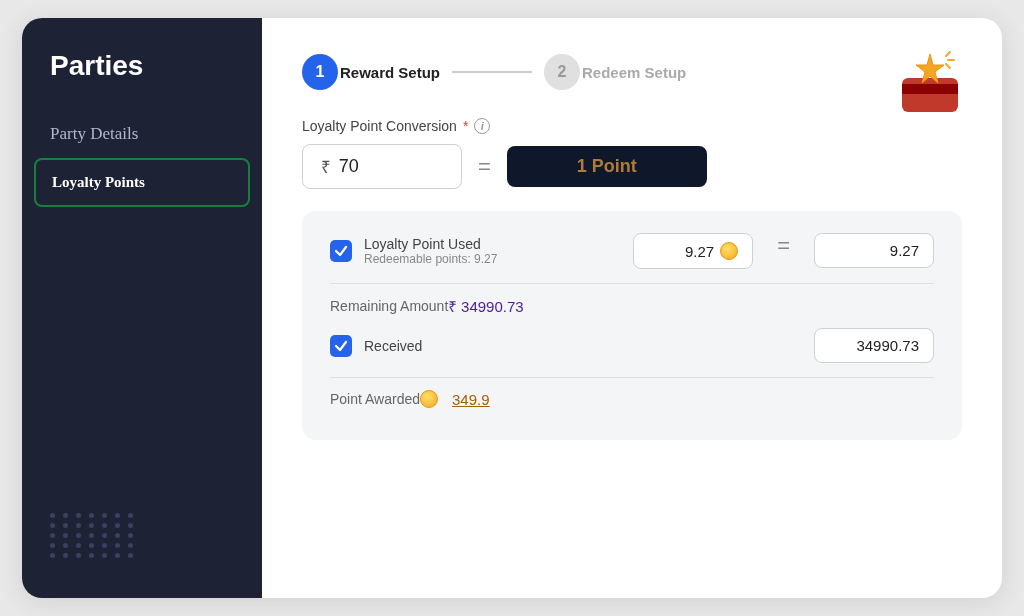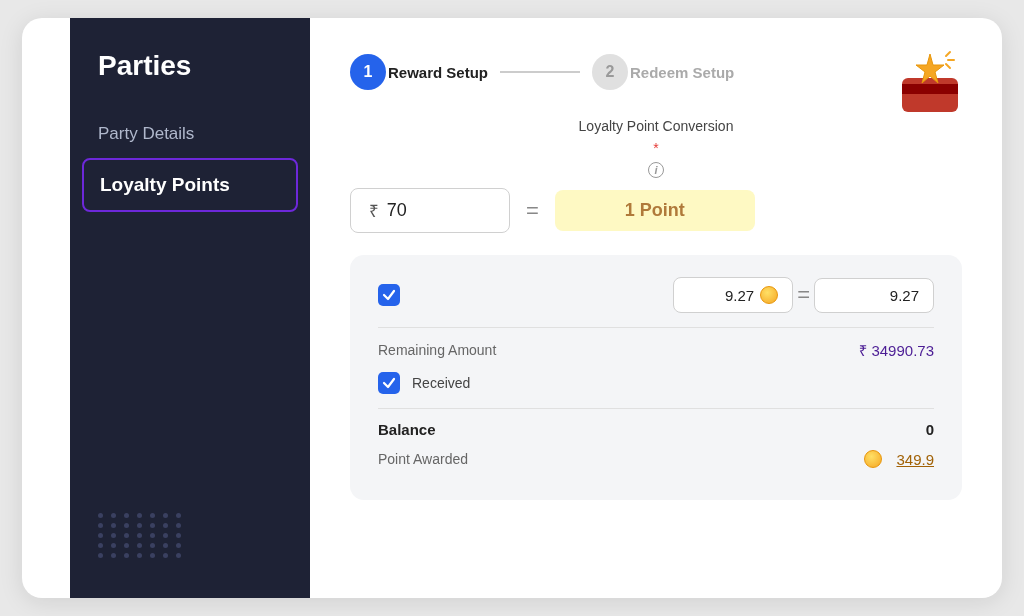--- a/index.html
+++ b/index.html
@@ -23,40 +23,40 @@
     }
     
     .sidebar {
       background: #1e2235;
       width: 240px;
       min-width: 240px;
       padding: 32px 0 32px 0;
       display: flex;
       flex-direction: column;
       position: relative;
-      margin-left: 48px;
     }
     .sidebar-title {
       color: #fff;
       font-size: 28px;
       font-weight: 700;
       padding: 0 28px 28px 28px;
     }
     .sidebar-item {
       padding: 14px 28px;
       color: #b0b8cc;
       font-size: 17px;
       font-weight: 500;
       cursor: pointer;
+      font-family: Liberation Serif, serif;
     }
     .sidebar-item.active {
       color: #fff;
-      font-size: 19px;
-      font-weight: 700;
-      border: 2px solid #6d28d9;
+      font-size: 15px;
+      font-weight: 700;
+      border: 2px solid #15803d;
       border-radius: 8px;
       margin: 0 12px;
       padding: 14px 16px;
       background: transparent;
     }
     .sidebar-dots {
       position: absolute;
       bottom: 40px;
       left: 28px;
       display: grid;
@@ -125,21 +125,20 @@
     }
     
     .section-label {
       font-size: 14px;
       color: #444;
       font-weight: 500;
       margin-bottom: 10px;
       display: flex;
       align-items: center;
       gap: 6px;
-      flex-direction: column;
     }
     .required { color: #e53935; }
     .info-icon {
       width: 16px;
       height: 16px;
       border-radius: 50%;
       border: 1.5px solid #999;
       display: inline-flex;
       align-items: center;
       justify-content: center;
@@ -162,21 +161,21 @@
       color: #222;
       width: 160px;
       background: #fff;
       display: flex;
       align-items: center;
       gap: 8px;
     }
     .rupee { color: #555; font-size: 17px; }
     .equals { font-size: 22px; color: #888; }
     .point-pill {
-      background: #fef9c3;
+      background: #0f172a;
       border-radius: 8px;
       padding: 10px 32px;
       font-size: 18px;
       font-weight: 600;
       color: #b07a3a;
       width: 200px;
       text-align: center;
     }
     
     .table-section {
@@ -214,22 +213,22 @@
       font-size: 14px;
       color: #444;
       font-weight: 500;
     }
     .row-label-sub {
       font-size: 12px;
       color: #888;
     }
     .row-right {
       display: flex;
-      align-items: center;
-      gap: 4px;
+      align-items: flex-start;
+      gap: 24px;
     }
     .point-input {
       border: 1.5px solid #d0d0d0;
       border-radius: 8px;
       background: #fff;
       padding: 8px 14px;
       font-size: 15px;
       color: #222;
       width: 120px;
       text-align: right;
@@ -258,21 +257,20 @@
       text-align: right;
     }
     .divider-row {
       border: none;
       border-top: 1px solid #e0e0e0;
       margin: 6px 0 12px 0;
     }
     .plain-row {
       display: flex;
       align-items: center;
-      justify-content: space-between;
       margin-bottom: 12px;
     }
     .plain-label {
       font-size: 14px;
       color: #666;
     }
     .plain-value {
       font-size: 15px;
       color: #4c1d95;
       font-weight: 500;
@@ -396,20 +394,24 @@
     </div>
 
     <div class="table-section">
 
       <div class="table-row-item">
         <div class="row-left">
           <div class="checkbox">
             <svg viewBox="0 0 14 14" fill="none" xmlns="http://www.w3.org/2000/svg">
               <polyline points="2,7 6,11 12,3" stroke="white" stroke-width="2.2" stroke-linecap="round" stroke-linejoin="round"></polyline>
             </svg>
+          </div>
+          <div class="row-label">
+            <span class="row-label-main">Loyalty Point Used</span>
+            <span class="row-label-sub">Redeemable points: 9.27</span>
           </div>
         </div>
         <div class="row-right">
           <div class="point-input">
             <span>9.27</span>
             <span class="coin-icon"></span>
           </div>
           <span class="equals">=</span>
           <div class="value-display">
             <span>9.27</span>
@@ -426,28 +428,27 @@
 
       <div class="table-row-item">
         <div class="row-left">
           <div class="checkbox">
             <svg viewBox="0 0 14 14" fill="none" xmlns="http://www.w3.org/2000/svg">
               <polyline points="2,7 6,11 12,3" stroke="white" stroke-width="2.2" stroke-linecap="round" stroke-linejoin="round"></polyline>
             </svg>
           </div>
           <span class="row-label-main">Received</span>
         </div>
+        <div class="value-display" style="text-align:right;">
+          <span>34990.73</span>
+        </div>
       </div>
 
       <hr class="divider-row">
 
-      <div class="plain-row">
-        <span class="bold-label">Balance</span>
-        <span class="bold-value">0</span>
-      </div>
 
       <div class="plain-row">
         <span class="plain-label">Point Awarded</span>
         <div class="point-awarded-value">
           <span class="coin-icon"></span>
           <span>349.9</span>
         </div>
       </div>
     </div>
   </div>

